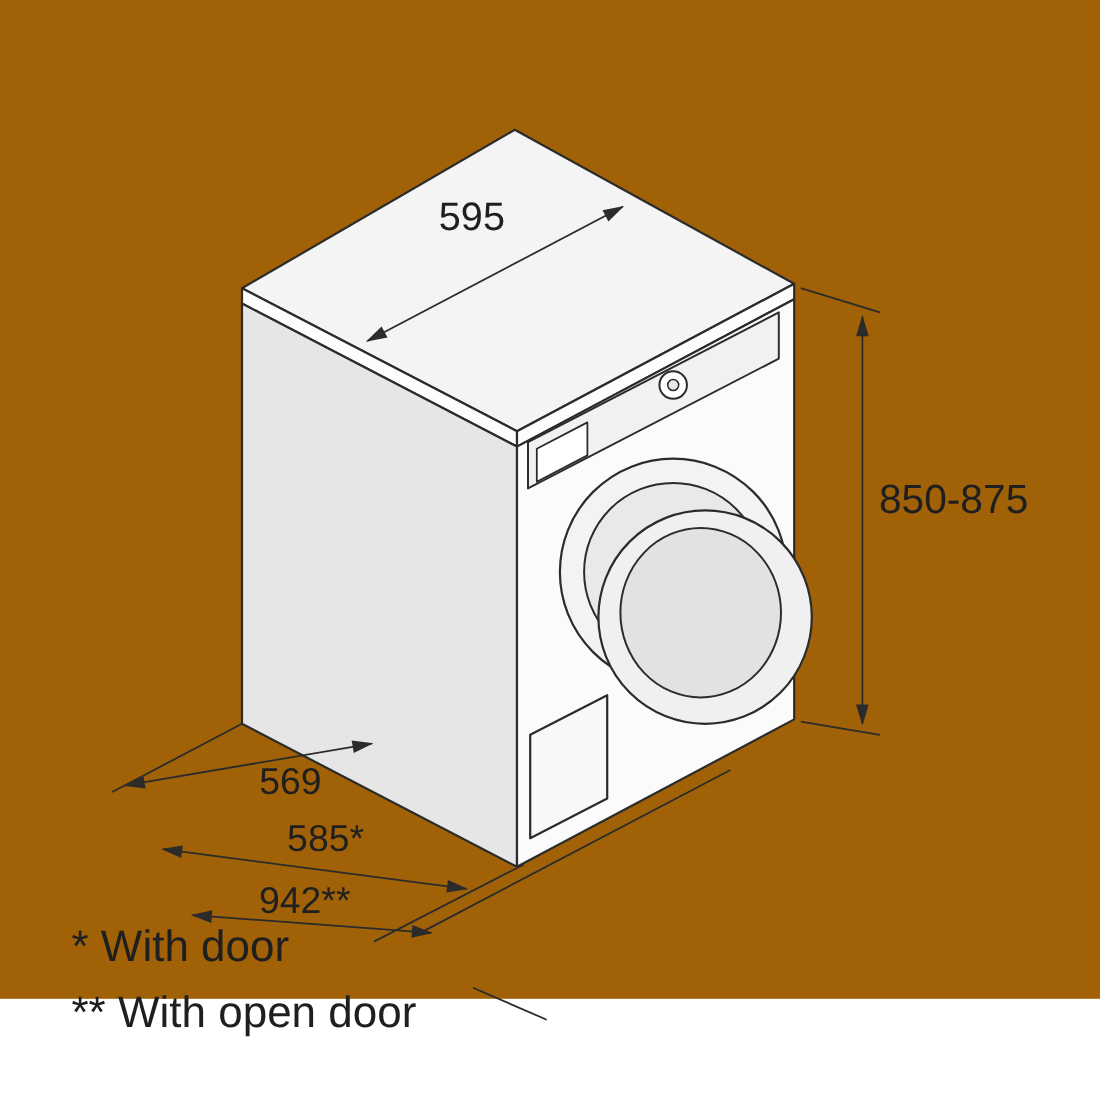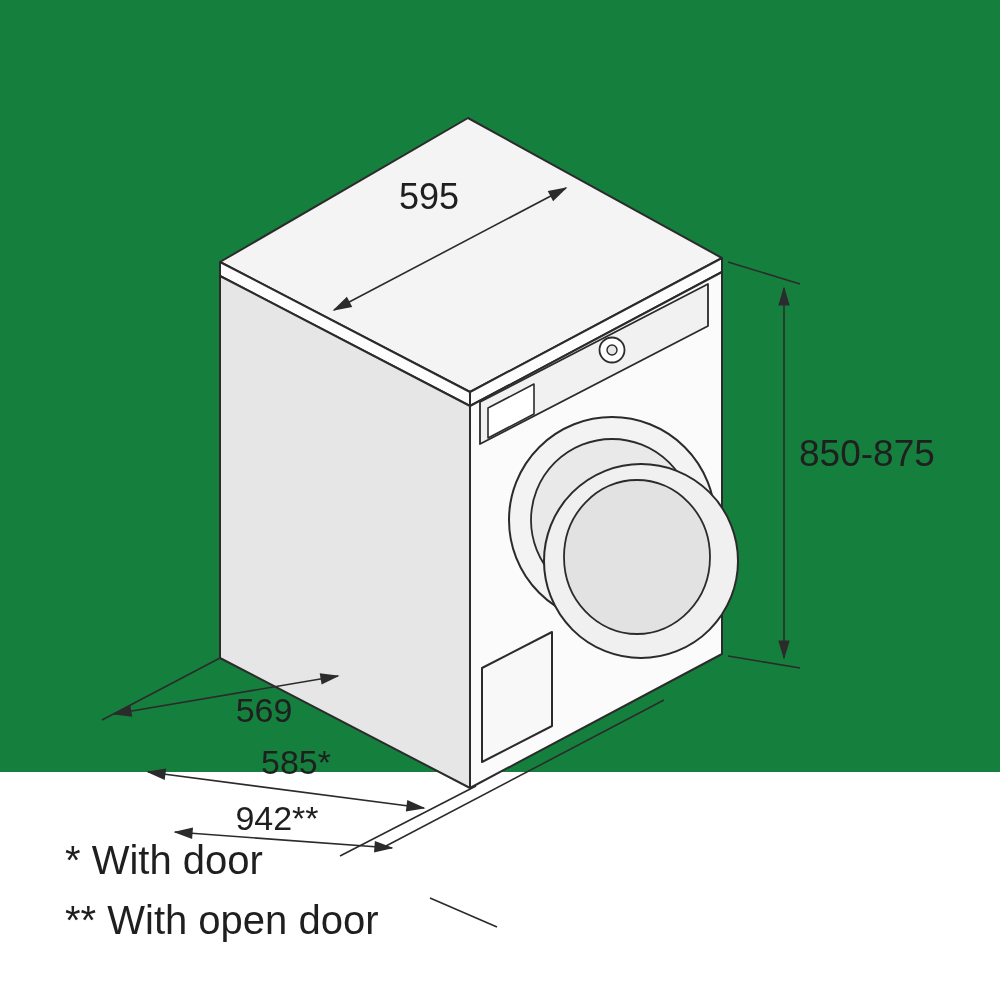--- a/index.html
+++ b/index.html
@@ -7,22 +7,22 @@
     padding: 0;
     background: #ffffff;
     width: 1000px;
     height: 1000px;
     overflow: hidden;
     font-family: "Liberation Sans", sans-serif;
   }
   .canvas {
     position: relative;
     width: 1000px;
-    height: 772px;
-    background: #15803d;
+    height: 908px;
+    background: #a16207;
   }
   svg text {
     font-family: "Liberation Sans", sans-serif;
     fill: #1f1f1f;
   }
   .dim-label { font-size: 36px; }
   .dim-label-small { font-size: 34px; }
   .dim-label-height { font-size: 37px; }
   .footnote { font-size: 40px; }
 </style>

